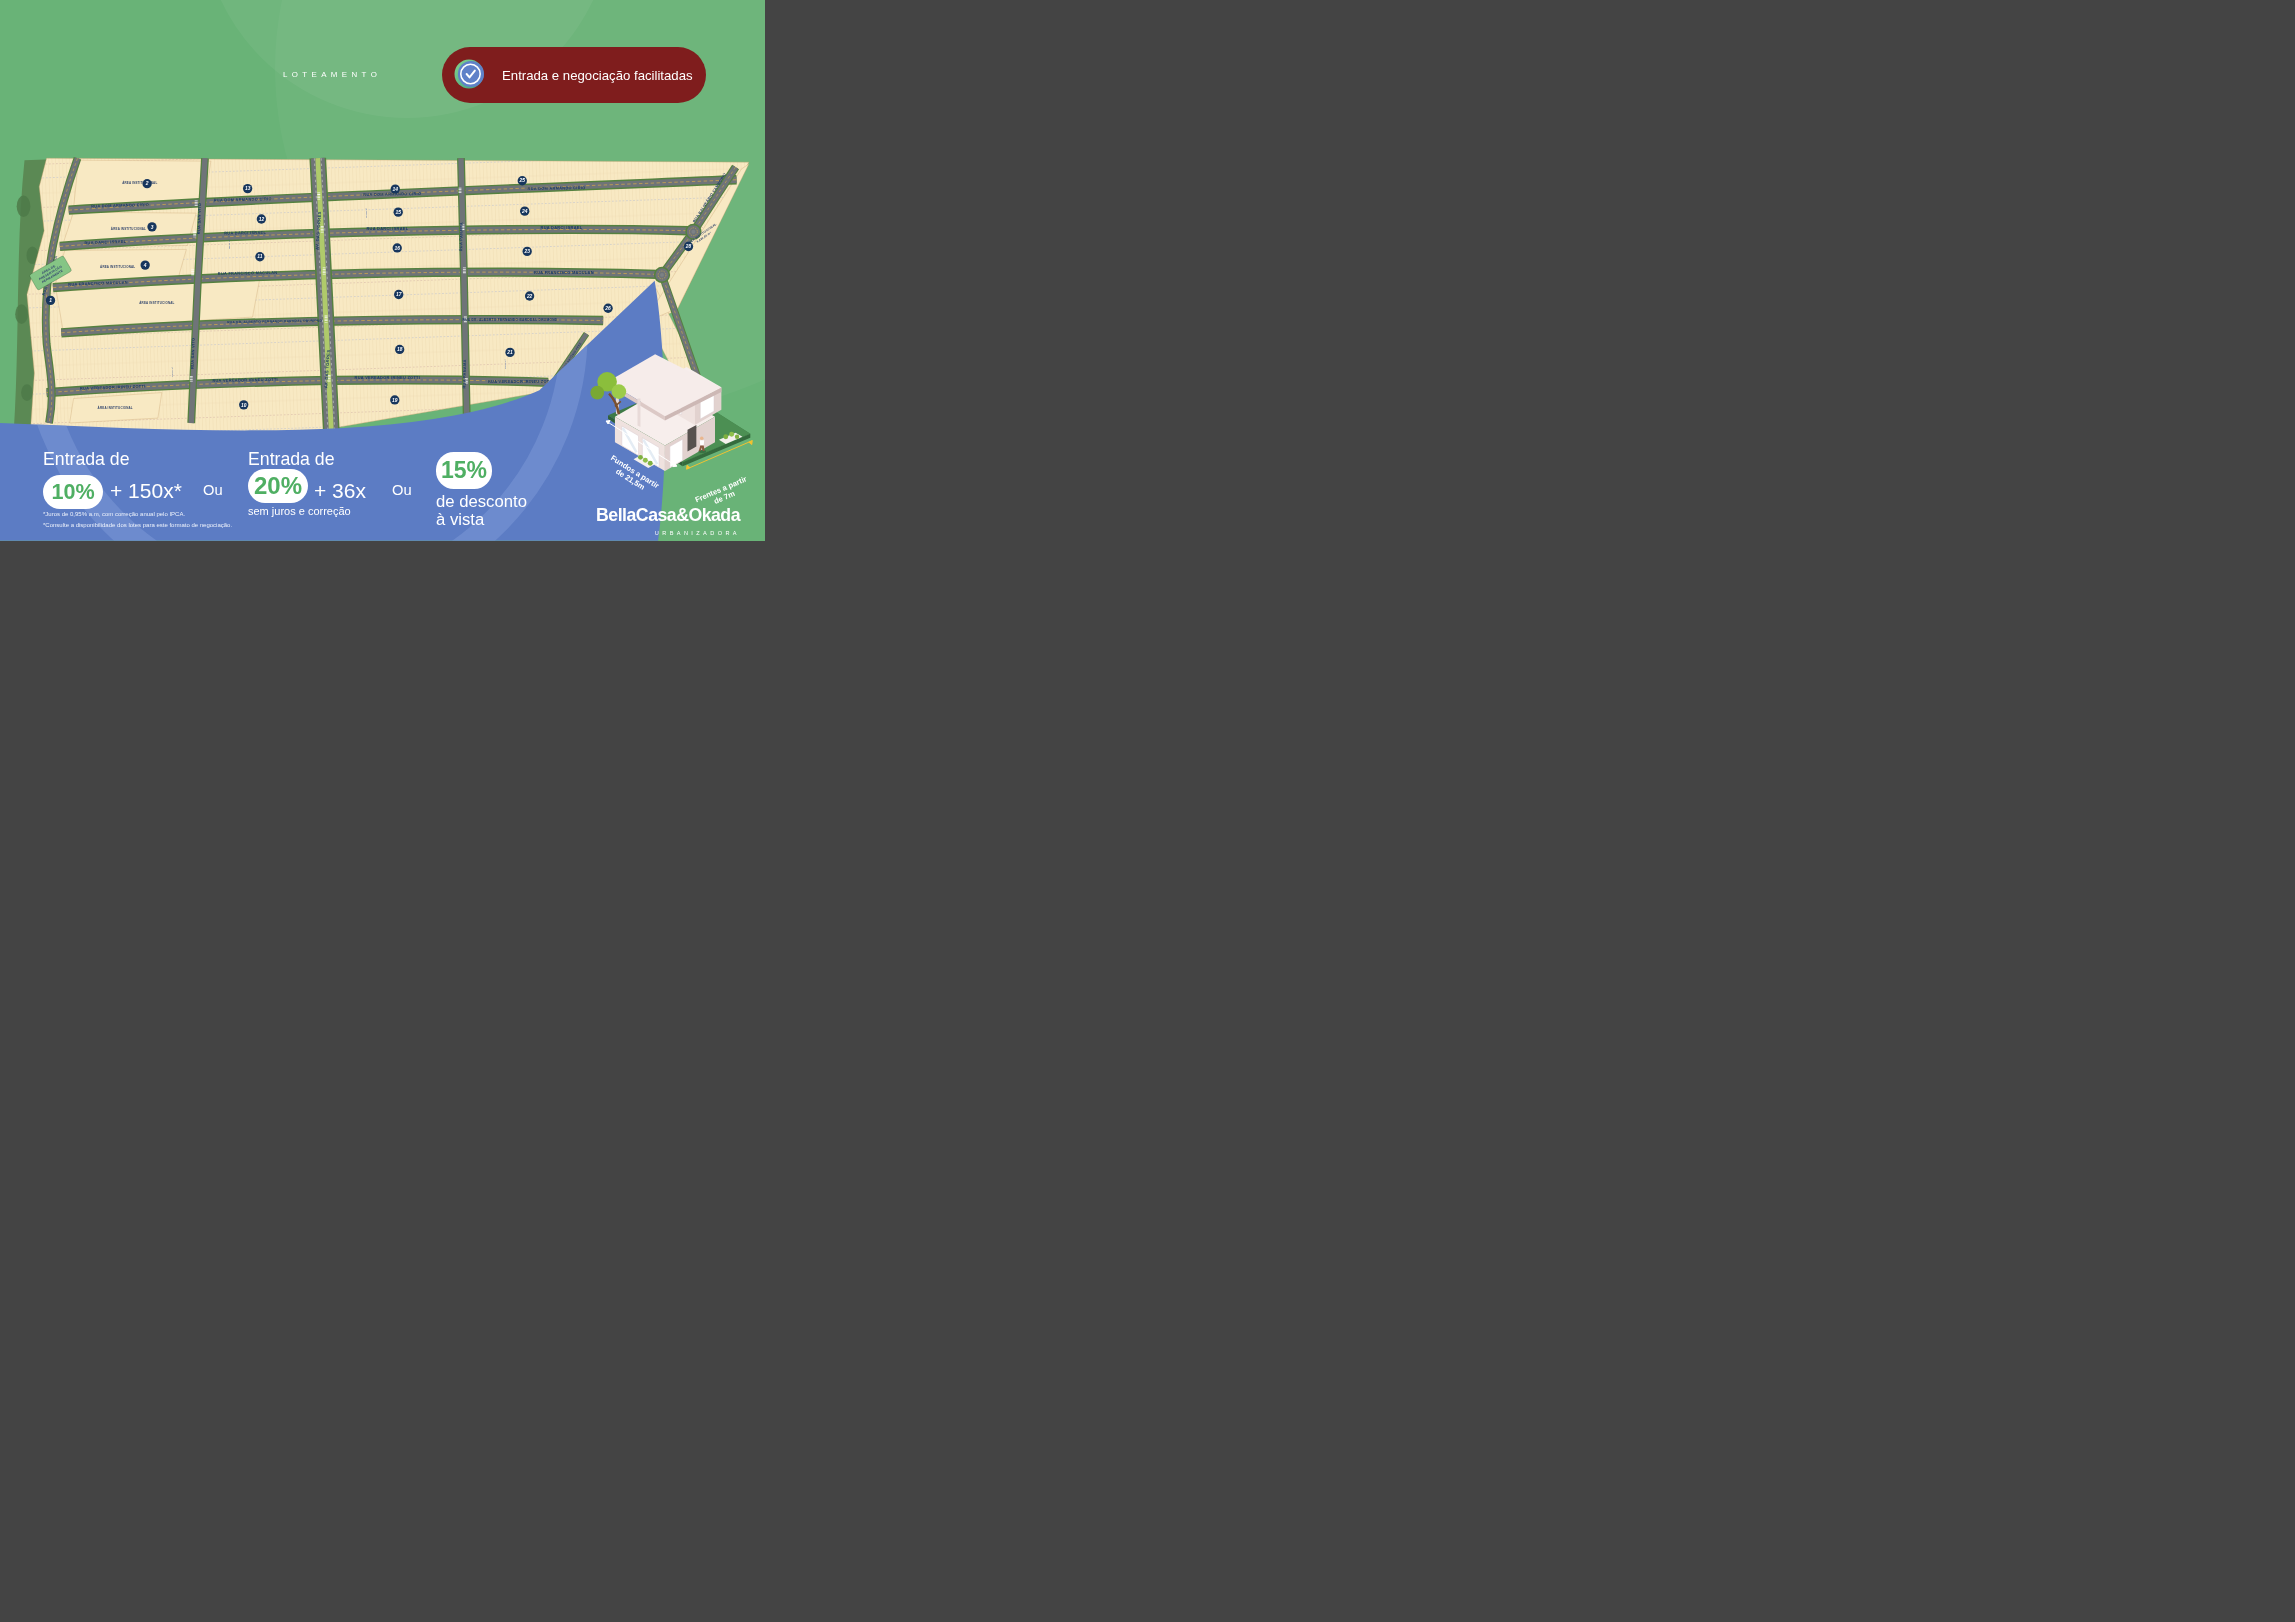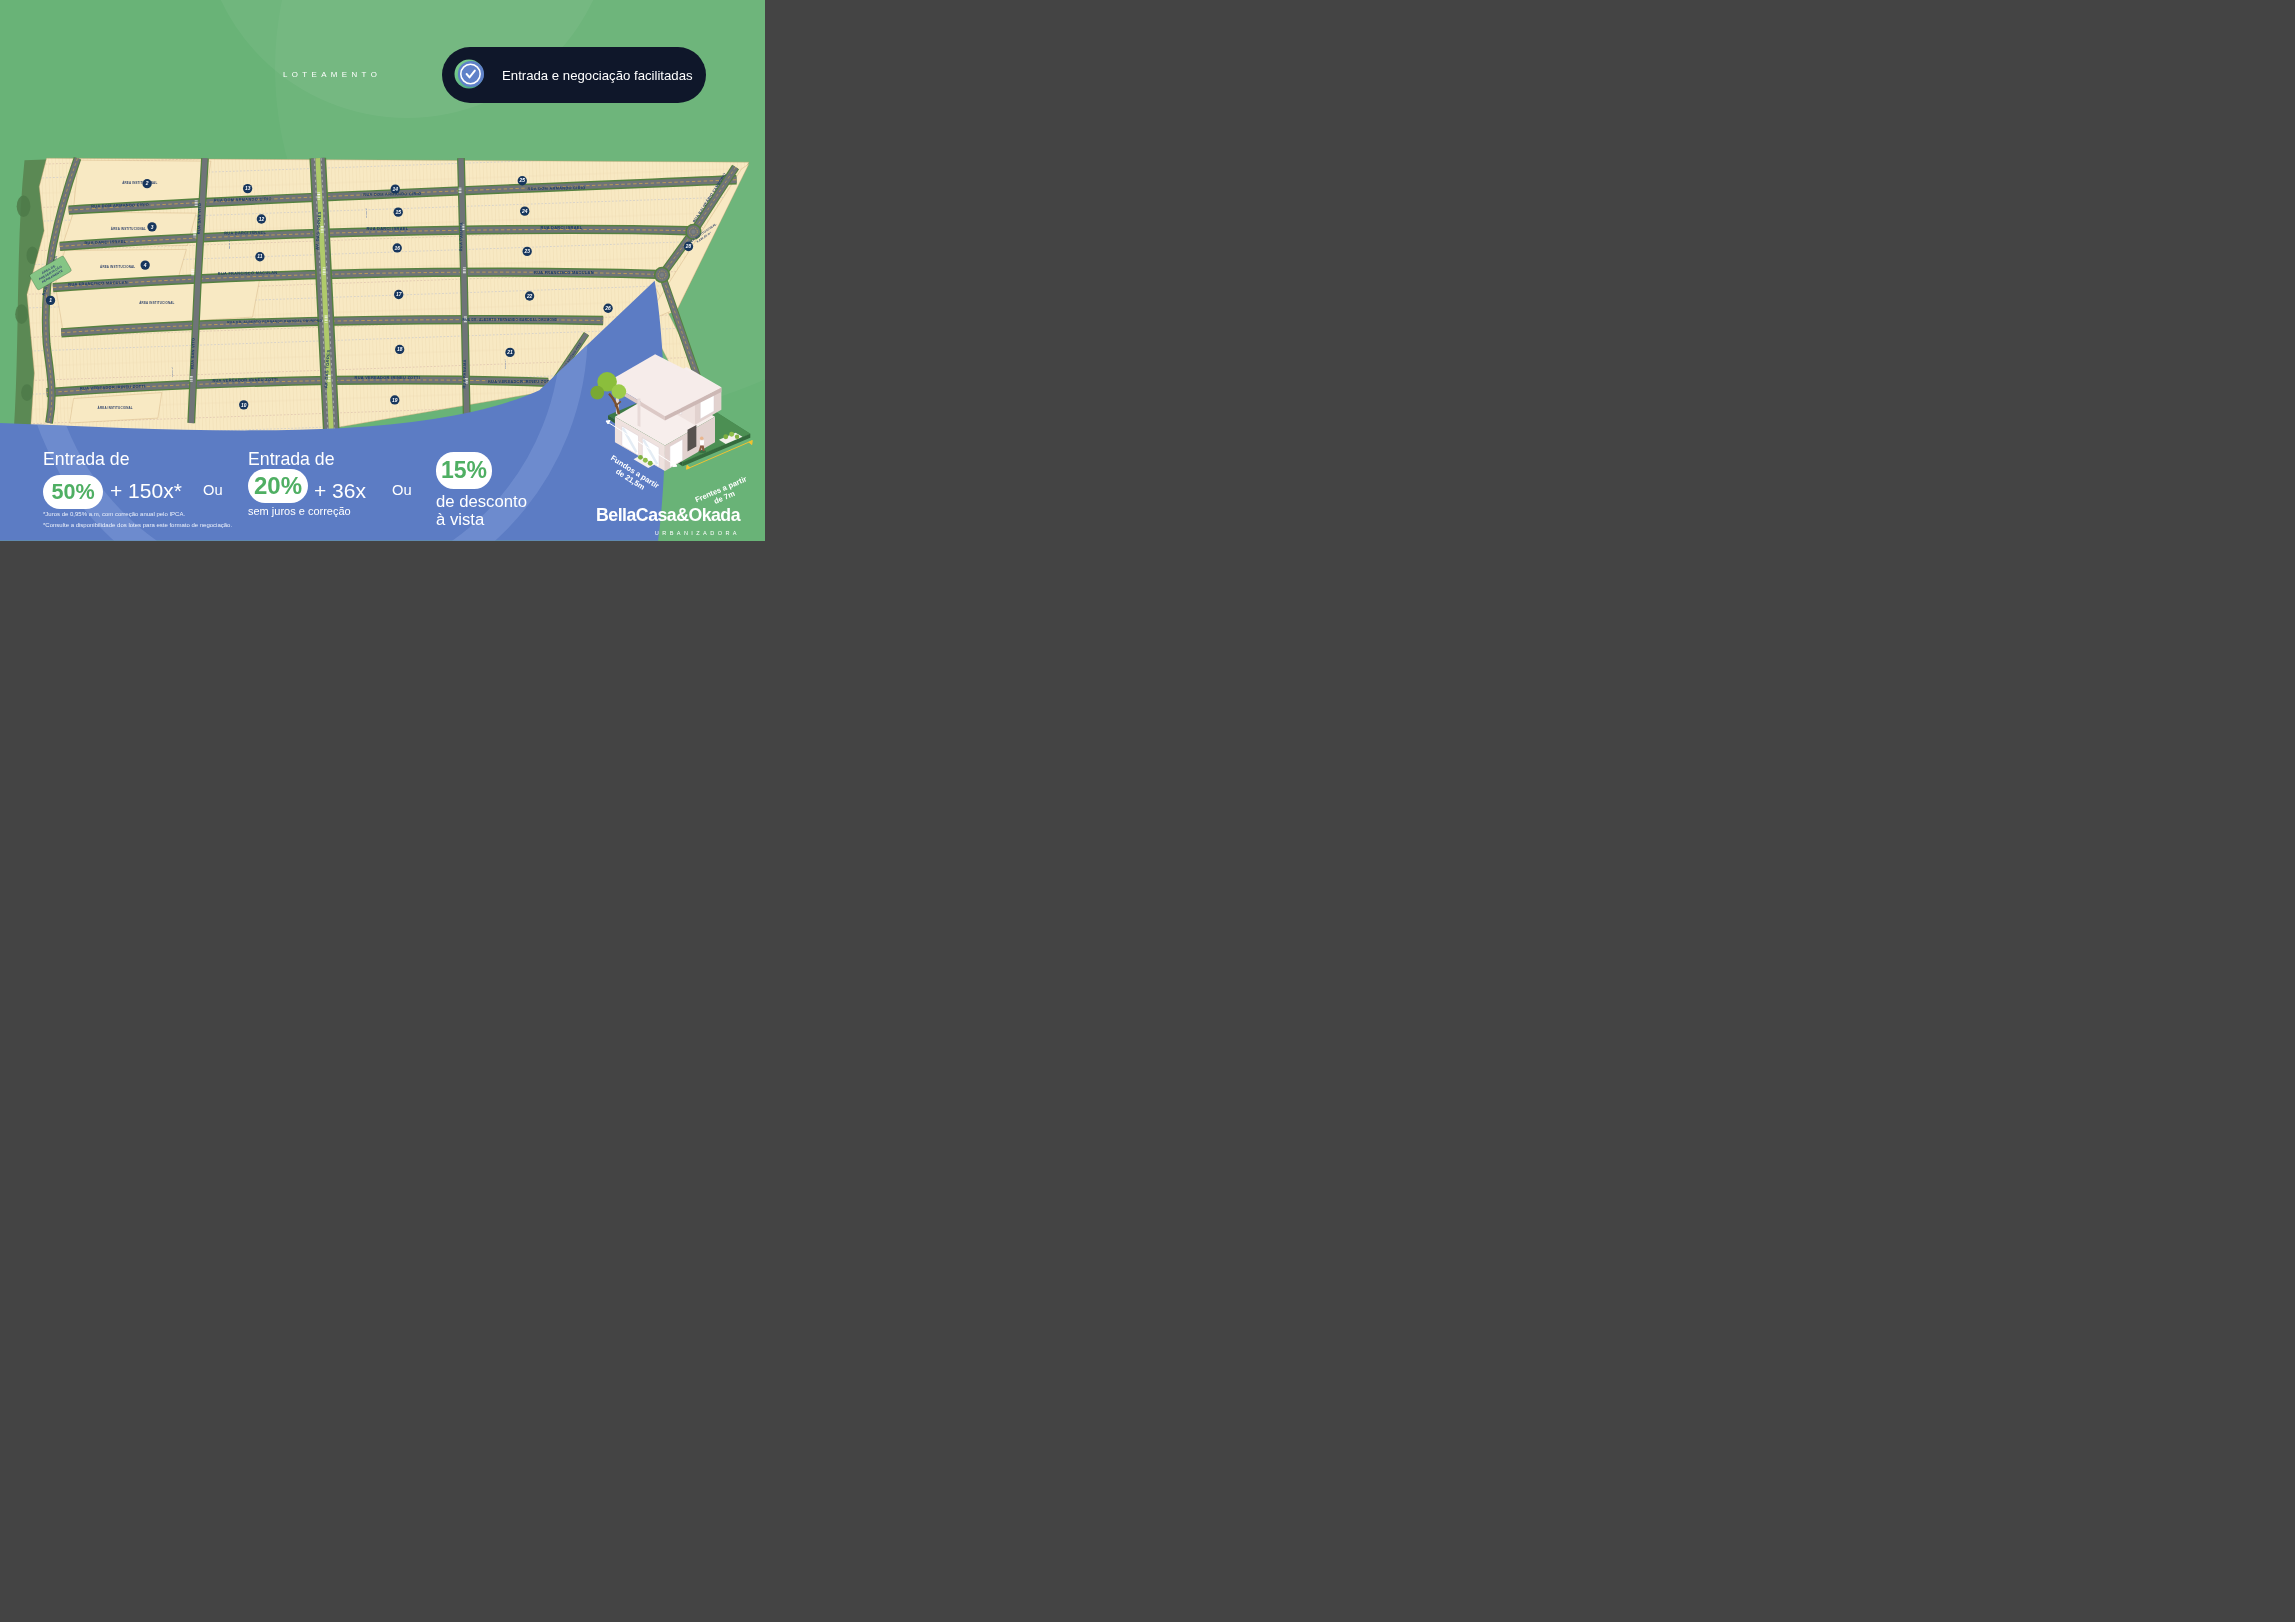--- a/index.html
+++ b/index.html
@@ -7,21 +7,21 @@
   #poster{position:relative;width:765px;height:541px;overflow:hidden;background:#69B377;}
   .deco-circle{position:absolute;border-radius:50%;pointer-events:none;}
   #c1{width:412px;height:412px;left:201px;top:-294px;background:rgba(255,255,255,.05);}
   #c2{width:687px;height:687px;left:275px;top:-275px;background:rgba(255,255,255,.035);}
   #mapsvg{position:absolute;left:0;top:0;}
   .ovl{position:absolute;color:#fff;}
   
   #logo{left:27.5px;top:31px;font-size:73px;line-height:1;letter-spacing:-3.9px;font-weight:400;}
   #logosub{left:283px;top:70px;font-size:7.9px;letter-spacing:4.4px;font-weight:400;}
   
-  #featbadge{left:442px;top:47px;width:264px;height:56px;background:#0f172a;border-radius:28px;}
+  #featbadge{left:442px;top:47px;width:264px;height:56px;background:#7f1d1d;border-radius:28px;}
   #featbadge .txt{position:absolute;left:60px;top:0;height:56px;display:flex;align-items:center;font-size:13.2px;}
   #featbadge svg{position:absolute;left:11.8px;top:11.3px;}
   
   .offer-heading{font-size:17.7px;}
   .pill{position:absolute;background:#fff;border-radius:17.7px;display:flex;align-items:center;justify-content:center;color:#4FAF63;font-weight:bold;}
   .pl1{left:43px;top:475px;width:60px;height:34px;font-size:21.6px;}
   .pl2{left:248px;top:469px;width:60px;height:34px;font-size:24px;}
   .pl3{left:436px;top:452px;width:56px;height:37px;font-size:23px;}
   .installments{font-size:21px;font-weight:normal;}
   .connector{font-size:14.7px;}
@@ -430,21 +430,21 @@
           </linearGradient>
         </defs>
       <circle cx="35" cy="33" r="27" fill="#5F81C8"></circle>
       <circle cx="34" cy="33" r="20" fill="none" stroke="#fff" stroke-width="3.2"></circle>
       <path d="M26,33 L32,40 L43,26" fill="none" stroke="#fff" stroke-width="4" stroke-linecap="round" stroke-linejoin="round"></path>
     </svg>
     <span class="txt">Entrada e negociação facilitadas</span>
   </div>
 
   <div class="ovl offer-heading" style="left:43px;top:449px;">Entrada de</div>
-  <div class="pill pl1">50%</div>
+  <div class="pill pl1">10%</div>
   <div class="ovl installments" style="left:110px;top:479px;">+ 150x*</div>
   <div class="ovl connector" style="left:203px;top:482px;">Ou</div>
   <div class="ovl disclaimer" style="left:43px;top:510px;">*Juros de 0,95% a.m, com correção anual pelo IPCA.</div>
   <div class="ovl disclaimer" style="left:43px;top:521px;">*Consulte a disponibilidade dos lotes para este formato de negociação.</div>
 
   <div class="ovl offer-heading" style="left:248px;top:449px;">Entrada de</div>
   <div class="pill pl2">20%</div>
   <div class="ovl installments" style="left:314px;top:479px;">+ 36x</div>
   <div class="ovl connector" style="left:392px;top:482px;">Ou</div>
   <div class="ovl offer-note" style="left:248px;top:505px;">sem juros e correção</div>

